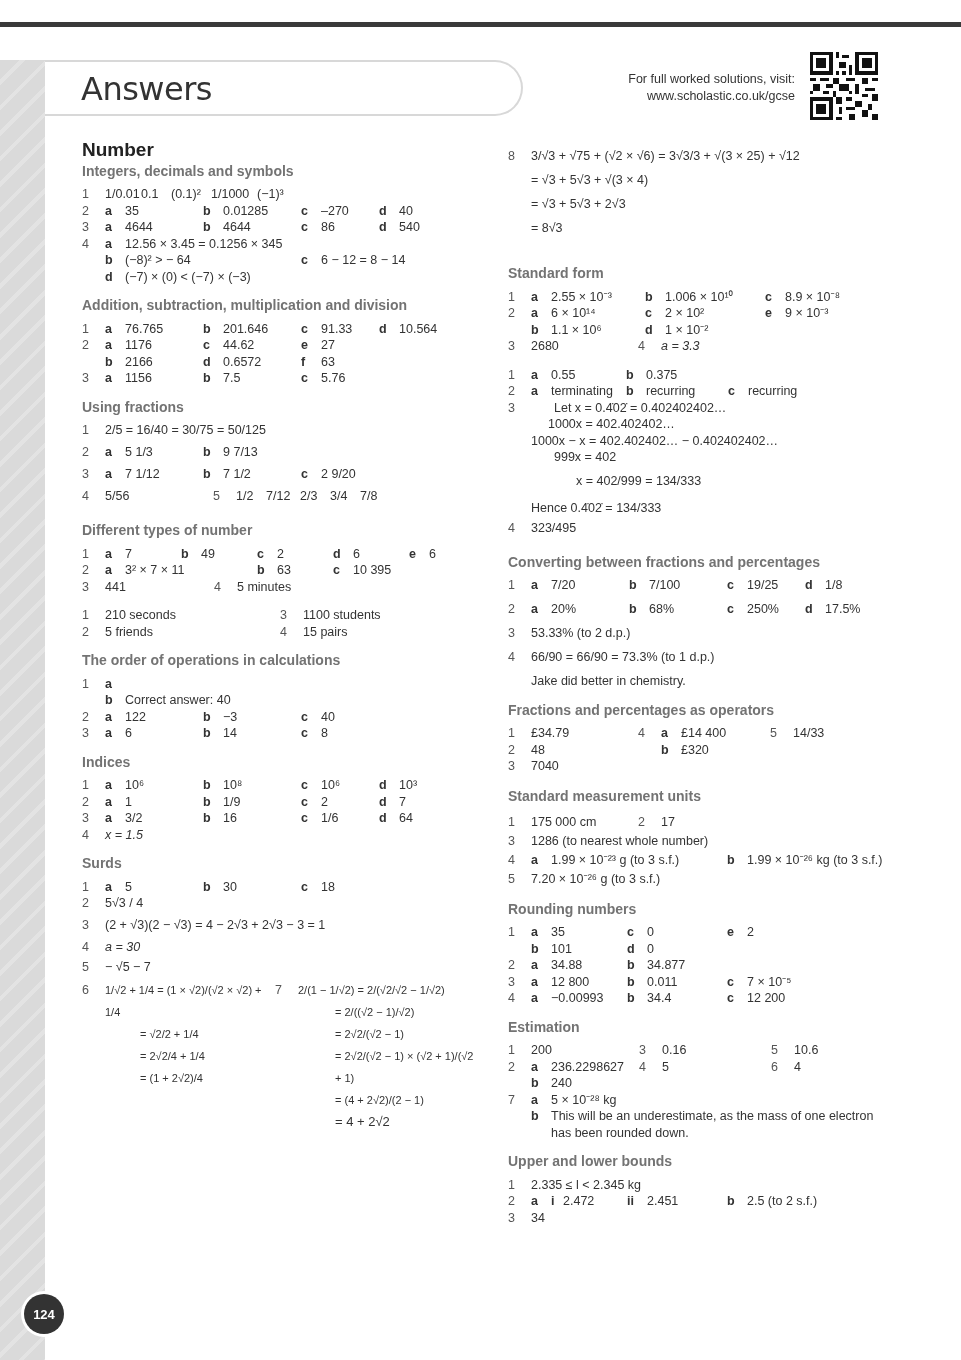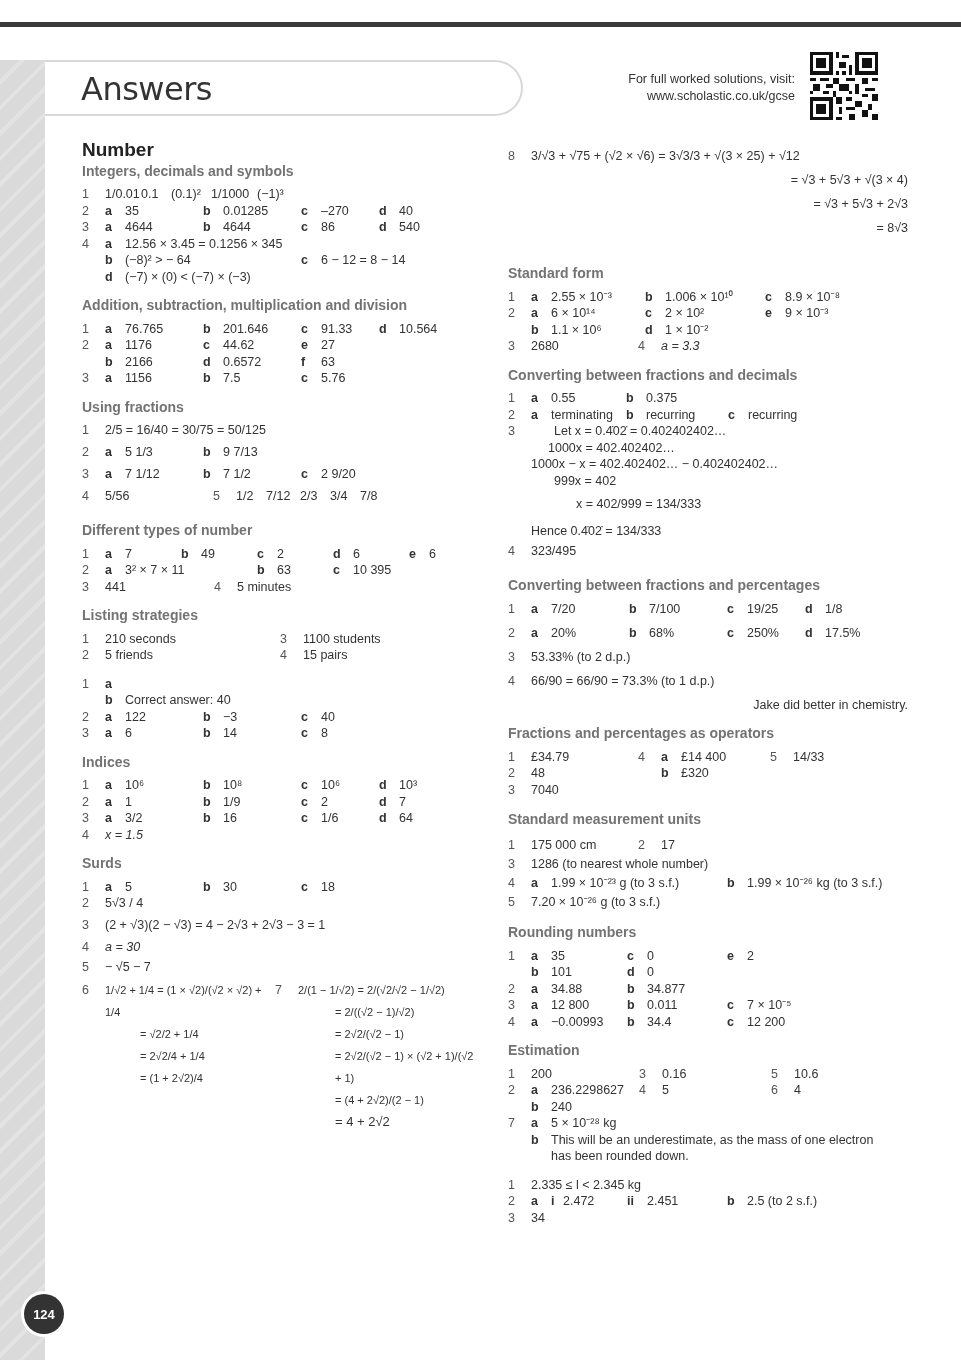--- a/index.html
+++ b/index.html
@@ -33,21 +33,21 @@
   .col-left { left: 82px; top: 142px; width: 395px; }
   .col-right { left: 508px; top: 142px; width: 400px; }
   h2.chapter { margin: 0 0 4px 0; font-size: 19px; font-weight: bold; color: #222; }
   h3 { margin: 0 0 7px 0; font-size: 14px; font-weight: bold; color: #737373; }
   .section { margin-bottom: 12px; }
   .row { display: flex; align-items: baseline; min-height: 16.5px; }
   .n { width: 23px; flex: none; color: #555; }
   .l { font-weight: bold; flex: none; width: 20px; }
   .cell { display: flex; align-items: baseline; flex: none; }
   .v { flex: none; }
-  .math { padding-left: 23px; text-align: right; }
+  .math { padding-left: 23px; }
   .wrap { white-space: normal; }
 </style>
 </head>
 <body>
 
 <div class="topbar"></div>
 <div class="sidestrip"></div>
 
 <div class="title-pill">
   <h1>Answers</h1>
@@ -339,36 +339,36 @@
     </div>
     <div class="row">
       <span class="n">3</span>
       <span class="v" style="width:109px">441</span>
       <span class="n">4</span>
       <span class="v">5 minutes</span>
     </div>
   </div>
 
   <div class="section">
-    <h3>Listing strategies</h3>
     <div class="row">
       <span class="n">1</span>
         <span class="v" style="width:175px">210 seconds</span>
       <span class="n">3</span>
         <span class="v">1100 students</span>
     </div>
     <div class="row">
       <span class="n">2</span>
         <span class="v" style="width:175px">5 friends</span>
       <span class="n">4</span>
         <span class="v">15 pairs</span>
     </div>
   </div>
 
   <div class="section">
+    <h3>The order of operations in calculations</h3>
     <div class="row">
       <span class="n">1</span>
       <span class="cell" style="flex:1">
           <span class="l">a</span>
         </span>
     </div>
     <div class="row">
       <span class="n"></span>
       <span class="cell">
           <span class="l">b</span>
@@ -586,21 +586,20 @@
     </div>
     <div class="row">
       <span class="n">3</span>
         <span class="v" style="width:107px">2680</span>
       <span class="n">4</span>
         <span style="font-style:italic">a = 3.3</span>
     </div>
   </div>
 
   <div class="section">
-    <h3>Converting between fractions and decimals</h3>
     <div class="row">
       <span class="n">1</span>
       <span class="cell" style="width:95px">
           <span class="l">a</span>
           <span>0.55</span>
         </span>
       <span class="cell">
           <span class="l">b</span>
           <span>0.375</span>
         </span>
@@ -851,20 +850,21 @@
     <div class="row">
       <span class="n"></span>
       <span class="cell">
           <span class="l">b</span>
           <span class="wrap" style="width:345px">This will be an underestimate, as the mass of one electron has been rounded down.</span>
         </span>
     </div>
   </div>
 
   <div class="section">
+    <h3>Upper and lower bounds</h3>
     <div class="row">
       <span class="n">1</span>
         <span>2.335 ≤ l &lt; 2.345 kg</span>
     </div>
     <div class="row">
       <span class="n">2</span>
       <span class="cell" style="width:96px">
           <span class="l">a</span>
           <span class="l" style="width:12px">i</span>
           <span>2.472</span>

